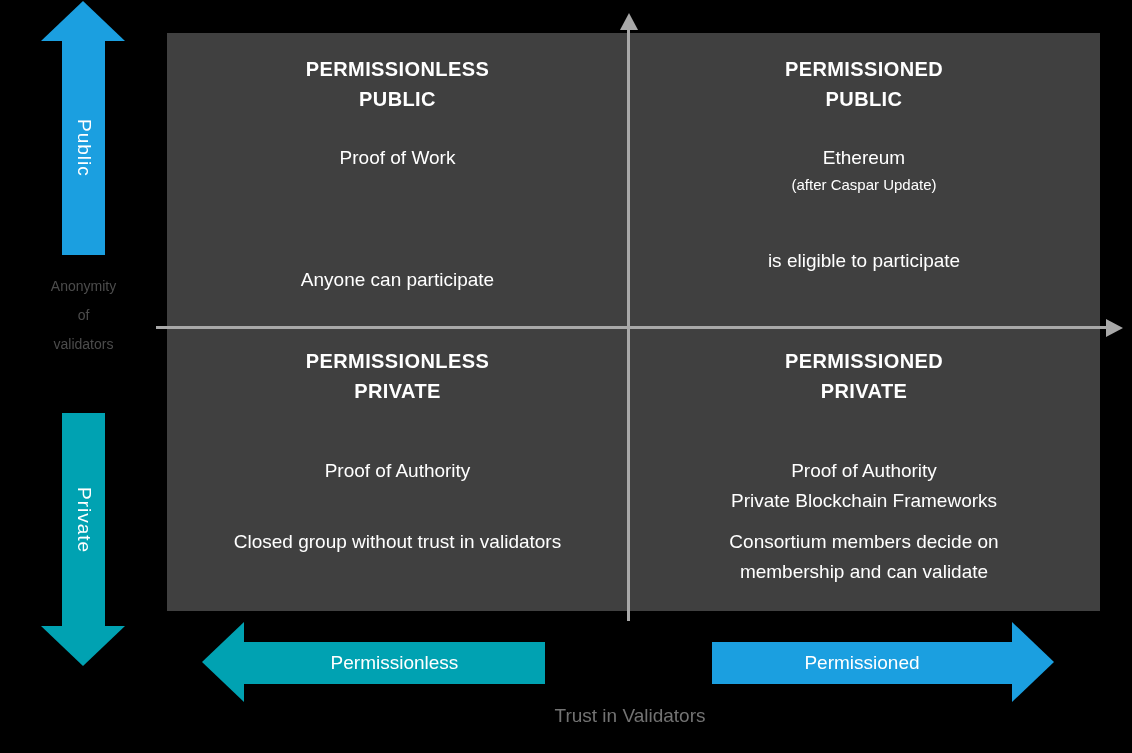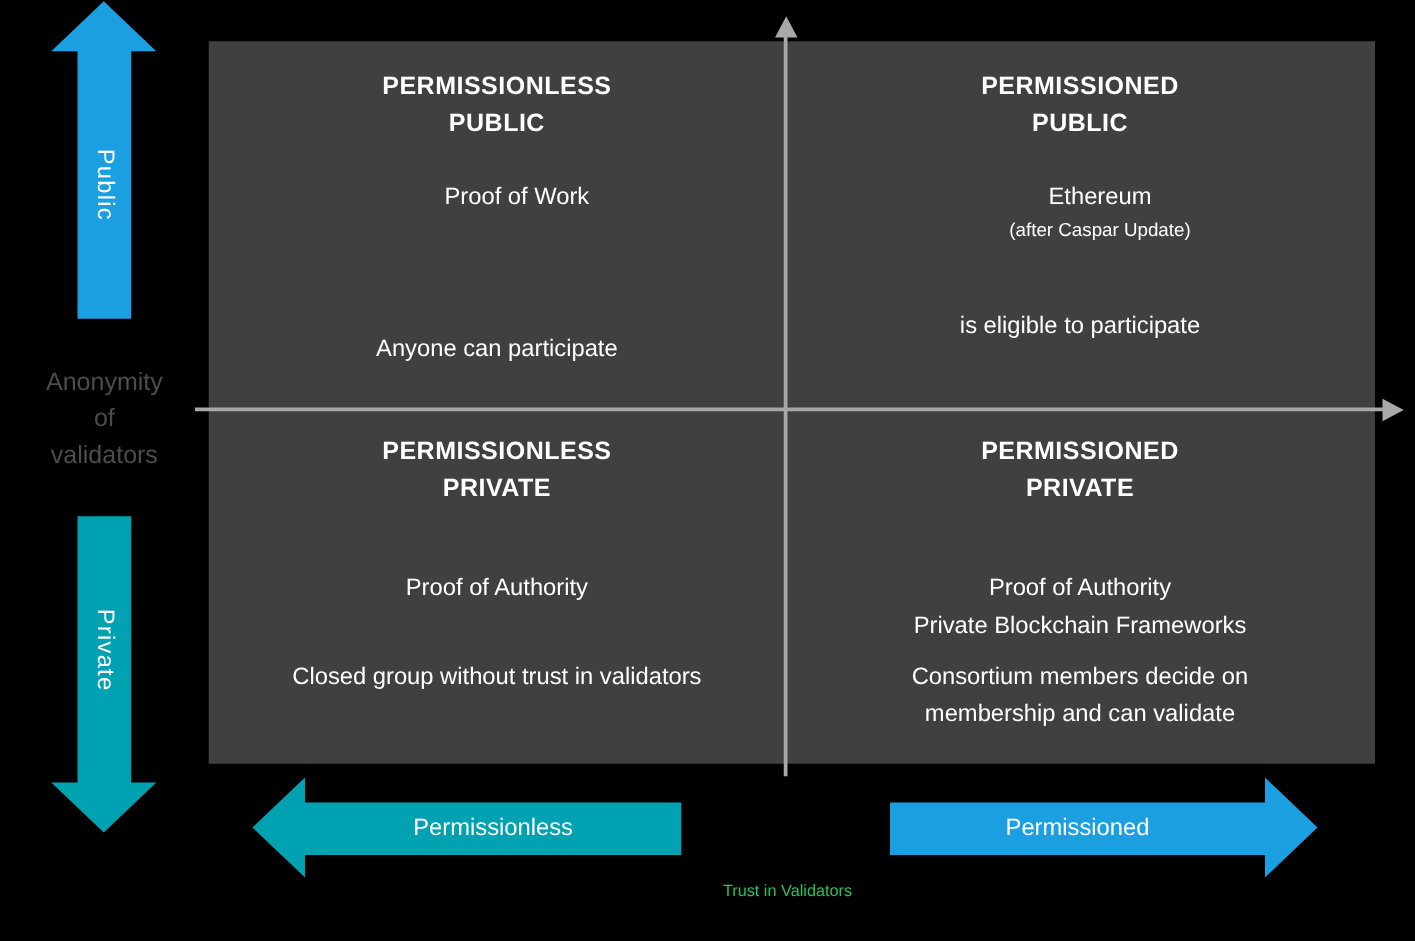--- a/index.html
+++ b/index.html
@@ -24,47 +24,47 @@
   .pub-body{position:absolute;left:62px;top:40px;width:43px;height:215px;background:#1b9fe0;}
   .priv-body{position:absolute;left:62px;top:413px;width:43px;height:214px;background:#00a2b2;}
   .priv-head{position:absolute;left:41px;top:626px;width:0;height:0;
     border-left:42px solid transparent;border-right:42px solid transparent;border-top:40px solid #00a2b2;}
   .varrow-label{position:absolute;left:62px;width:43px;display:flex;align-items:center;justify-content:center;
     writing-mode:vertical-rl;color:#fff;font-size:19px;letter-spacing:1px;}
   .varrow-label.pub{top:40px;height:215px;}
   .varrow-label.priv{top:413px;height:214px;}
 
   
-  .y-title{position:absolute;left:0;top:292px;width:167px;text-align:center;
-    color:#4c4c4c;font-size:20px;line-height:29px;}
+  .y-title{position:absolute;left:0;top:272px;width:167px;text-align:center;
+    color:#4c4c4c;font-size:14px;line-height:29px;}
 
   
   .bl-head{position:absolute;left:202px;top:622px;width:0;height:0;
     border-top:40px solid transparent;border-bottom:40px solid transparent;border-right:42px solid #00a2b2;}
   .bl-body{position:absolute;left:244px;top:642px;width:301px;height:42px;background:#00a2b2;}
   .br-body{position:absolute;left:712px;top:642px;width:300px;height:42px;background:#1b9fe0;}
   .br-head{position:absolute;left:1012px;top:622px;width:0;height:0;
     border-top:40px solid transparent;border-bottom:40px solid transparent;border-left:42px solid #1b9fe0;}
   .harrow-label{position:absolute;top:642px;height:42px;display:flex;align-items:center;justify-content:center;
     color:#fff;font-size:19px;}
   .harrow-label.bl{left:244px;width:301px;}
   .harrow-label.br{left:712px;width:300px;}
 
   
   .x-title{position:absolute;left:448px;top:705px;width:364px;text-align:center;
-    color:#22c55e;font-size:13px;}
+    color:#737373;font-size:19px;}
 
   
   .qgroup{position:absolute;text-align:center;color:#fff;}
   .qgroup.colL{left:167px;width:461px;}
   .qgroup.colR{left:628px;width:472px;}
   .t-title{font-weight:bold;font-size:20px;line-height:30px;letter-spacing:.4px;}
   .t-body{font-size:19px;line-height:30px;}
   .t-small{font-size:15px;line-height:24px;}
-  .top-title{top:54px;}   .top-items{top:143px;padding-left:16px;}  .tl-note{top:233px;margin-top:32px;} .tr-note{top:246px;}
+  .top-title{top:54px;}   .top-items{top:143px;}  .tl-note{top:233px;margin-top:32px;} .tr-note{top:246px;}
   .bot-title{top:346px;}  .bot-items{top:456px;}  .bot-note{top:527px;}
 </style>
 </head>
 <body>
 
 <div class="stage">
 
   <div class="matrix"></div>
 
   <div class="vline"></div>

